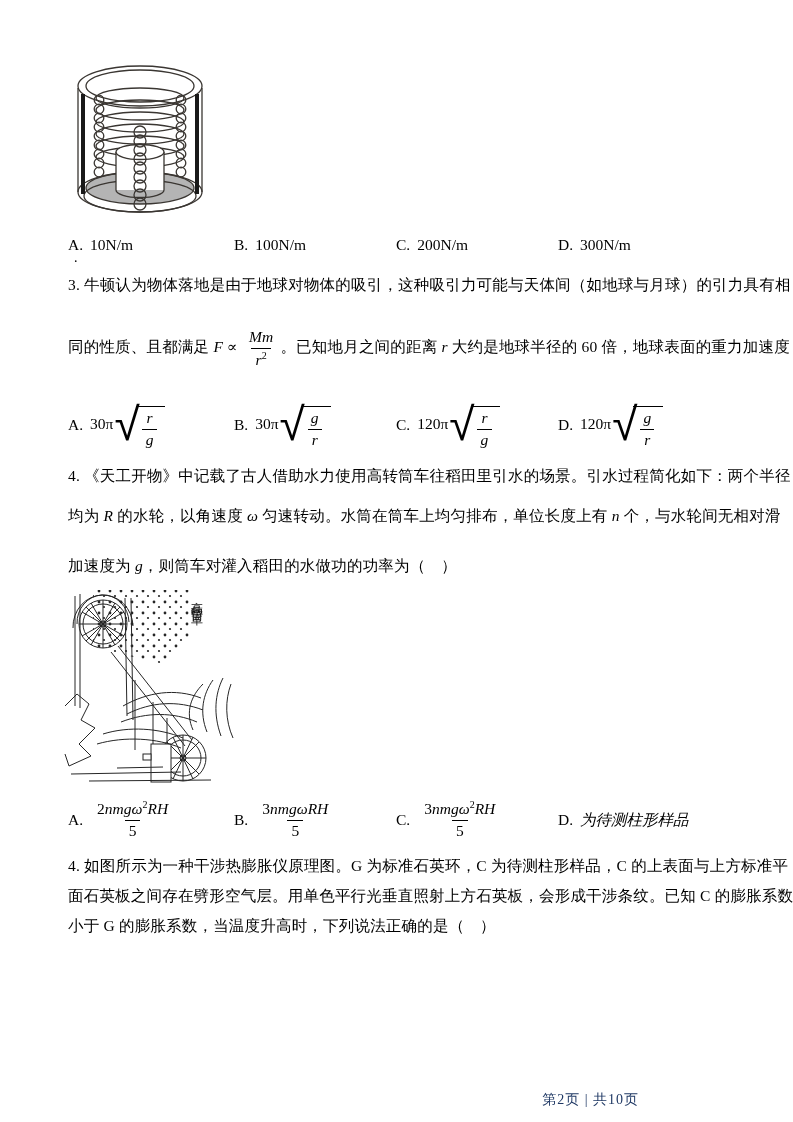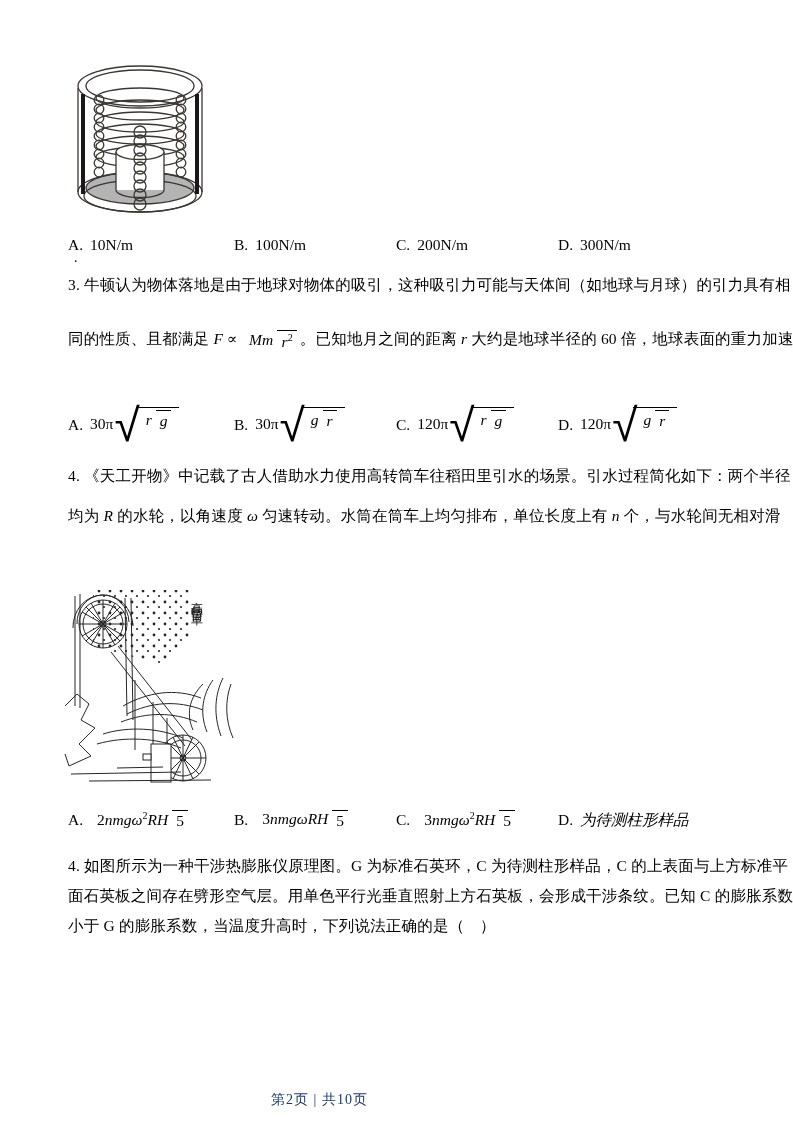--- a/index.html
+++ b/index.html
@@ -2,33 +2,33 @@
 <html><head>
 <meta charset="utf-8">
 <style>
   html,body{margin:0;padding:0;background:#fff;}
   .page{position:relative;width:793px;height:1122px;background:#fff;overflow:hidden;
         font-family:"Liberation Serif","DejaVu Serif",serif;color:#000;}
   .tline{position:absolute;left:68px;width:668px;font-size:15.5px;line-height:22px;
          white-space:nowrap;letter-spacing:0.2px;}
   .mi{font-style:italic;font-family:"Liberation Serif","DejaVu Serif",serif;}
   sup{font-size:10px;}
-  .frac{display:inline-flex;flex-direction:row;align-items:center;vertical-align:middle;
+  .frac{display:inline-flex;flex-direction:column;align-items:center;vertical-align:middle;
         line-height:1.2;margin:0 3px;text-align:center;}
   .frac .num{padding:0 4px 1px 4px;}
   .frac .den{border-top:1.3px solid #000;padding:1px 4px 0 4px;}
   .sqrt{display:inline-flex;align-items:flex-start;vertical-align:middle;margin-left:1px;}
   .sqrt .rad{font-family:"DejaVu Sans",sans-serif;font-size:46px;line-height:46px;
              margin-right:-4px;font-weight:200;}
   .sqrt .vinc{border-top:1.6px solid #000;padding:2px 5px 0 3px;margin-top:5px;}
   .optrow{position:absolute;left:0;width:793px;}
   .opt{position:absolute;display:flex;align-items:center;font-size:15.5px;white-space:nowrap;}
   .opt .olabel{margin-right:7px;}
   .stray{position:absolute;font-size:14px;}
-  .footer{position:absolute;top:1091px;left:0;width:639px;text-align:center;
+  .footer{position:absolute;top:1091px;left:0;width:639px;text-align:right;
           font-size:14px;color:#1f3864;letter-spacing:1px;}
   svg{position:absolute;}
   svg text{font-family:"Liberation Serif","DejaVu Serif",serif;}
 </style>
 </head>
 <body>
 
 <div class="page">
 
   <svg style="left:52px;top:58px" width="178" height="168" viewBox="0 0 178 168" fill="none" stroke="#3a3632" stroke-width="1.3">
@@ -166,20 +166,21 @@
             <span class="vinc"><span class="frac">
                 <span class="num"><span class="mi">g</span></span>
                 <span class="den"><span class="mi">r</span></span>
               </span></span>
           </span></span>
       </div>
   </div>
 
   <div class="tline" style="top:465px">4. 《天工开物》中记载了古人借助水力使用高转筒车往稻田里引水的场景。引水过程简化如下：两个半径</div>
   <div class="tline" style="top:505px">均为 <span class="mi">R</span> 的水轮，以角速度 <span class="mi">ω</span> 匀速转动。水筒在筒车上均匀排布，单位长度上有 <span class="mi">n</span> 个，与水轮间无相对滑</div>
+  <div class="tline" style="top:555px">加速度为 <span class="mi">g</span>，则筒车对灌入稻田的水做功的功率为（　）</div>
 
   <svg style="left:63px;top:588px" width="180" height="202" viewBox="0 0 180 202" fill="none" stroke="#262626" stroke-width="1">
     <defs>
       <pattern id="pd" width="11" height="11" patternUnits="userSpaceOnUse">
         <circle cx="3" cy="3" r="1.4" fill="#262626" stroke="none"></circle>
         <circle cx="8" cy="8" r="1.1" fill="#262626" stroke="none"></circle>
       </pattern>
     </defs>
     <polygon points="30,2 126,2 126,50 100,76 58,66 30,58" fill="url(#pd)" stroke="none"></polygon>
 

